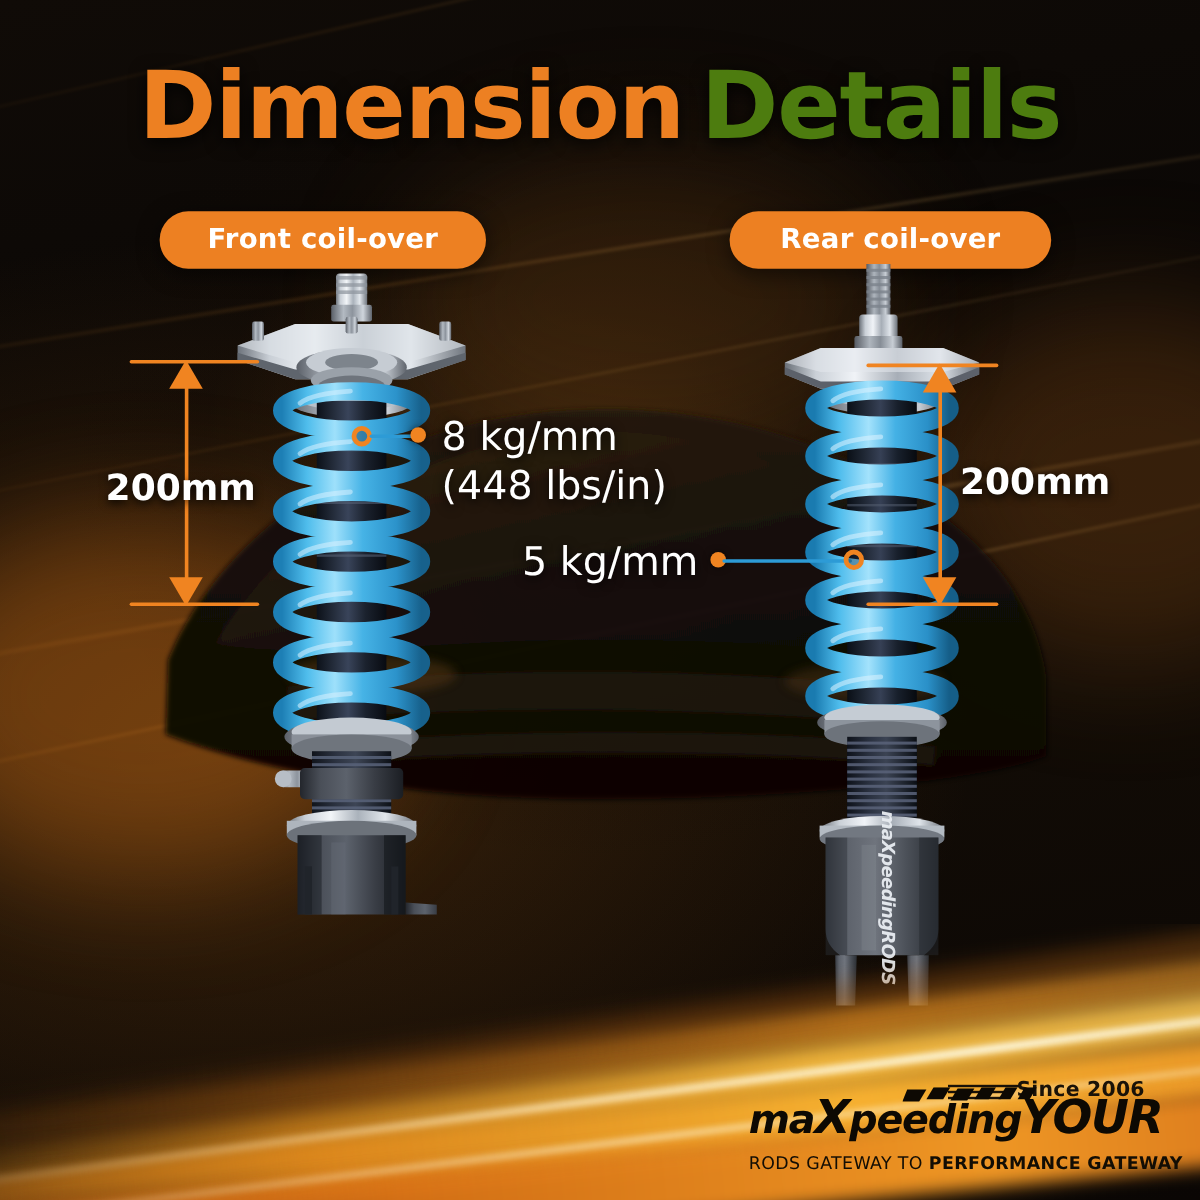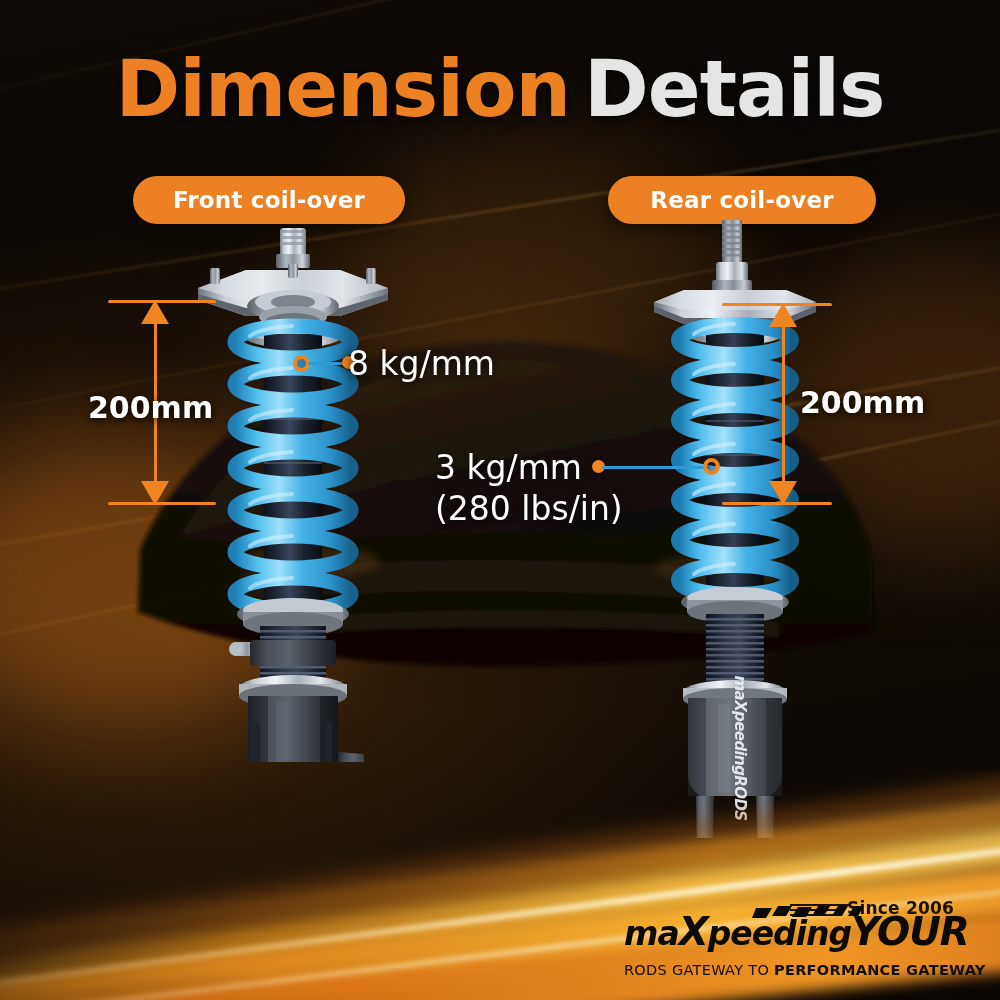--- a/index.html
+++ b/index.html
@@ -45,21 +45,21 @@
 
   
   .title{
     position:absolute; left:0; right:0; top:50px; text-align:center;
     font-size:78px; line-height:1; font-weight:800; letter-spacing:-1px;
     font-family:"DejaVu Sans","Liberation Sans",sans-serif;
     text-shadow:0 3px 14px rgba(0,0,0,.85);
     white-space:nowrap;
   }
   .title .w1{ color:#ED8022;margin-top:42px; }
-  .title .w2{ color:#e5e5e5; margin-left:14px; }
+  .title .w2{ color:#4d7c0f; margin-left:14px; }
 
   .pill{
     position:absolute; top:176px; height:48px;
     background:#ED8022; border-radius:26px;
     display:flex; align-items:center; justify-content:center;
     color:#fff; font-size:23px; font-weight:700; letter-spacing:.2px;
     box-shadow:0 4px 18px rgba(0,0,0,.55);
     font-family:"DejaVu Sans","Liberation Sans",sans-serif;
   }
   #pill-front{ left:133px; width:272px; }
@@ -490,30 +490,30 @@
     <div class="tick" style="left:-26px; bottom:0; width:110px;"></div>
     <div class="shaft" style="top:8px; bottom:8px;"></div>
     <div class="ah up" style="top:0;"></div>
     <div class="ah down" style="bottom:0;"></div>
   </div>
   <div class="dimlabel" style="left:800px; top:385px;">200mm</div>
 
   <div class="dot-ring" style="left:293px; top:355px;"></div>
   <div class="leader" style="left:308px; top:362px; width:44px;"></div>
   <div class="dot-solid" style="left:342px; top:356px;"></div>
-  <div class="callout" style="left:348px; top:344px;">
+  <div class="callout" style="left:368px; top:344px;">
     <span>8 kg/mm</span>
+    <span class="l2">(448 lbs/in)</span>
   </div>
 
   <div class="dot-solid" style="left:592px; top:460px;"></div>
   <div class="leader" style="left:602px; top:466px; width:108px;"></div>
   <div class="dot-ring" style="left:703px; top:458px;"></div>
   <div class="callout" style="left:435px; top:448px; text-align:left;">
-    <span>3 kg/mm</span>
-    <span class="l2">(280 lbs/in)</span>
+    <span>5 kg/mm</span>
   </div>
 
   <div class="footband">
     <div class="ray" style="bottom:108px; transform:rotate(-7.5deg); height:34px;
          background:linear-gradient(90deg,rgba(120,60,10,0) 0%,rgba(170,95,18,.55) 30%,rgba(214,132,30,.8) 62%,rgba(236,160,52,.55) 100%);"></div>
     <div class="ray" style="bottom:72px; transform:rotate(-7.5deg); height:40px;
          background:linear-gradient(90deg,rgba(170,90,12,0) 0%,rgba(226,142,28,.75) 28%,rgba(248,186,60,.95) 60%,rgba(252,206,96,.85) 100%);"></div>
     <div class="ray rayS" style="bottom:86px; transform:rotate(-7.5deg);
          background:linear-gradient(90deg,rgba(255,235,190,0) 0%,rgba(255,242,205,.85) 45%,rgba(255,250,225,1) 70%,rgba(255,240,200,.6) 100%);"></div>
     <div class="ray" style="bottom:30px; transform:rotate(-6.5deg); height:52px;

